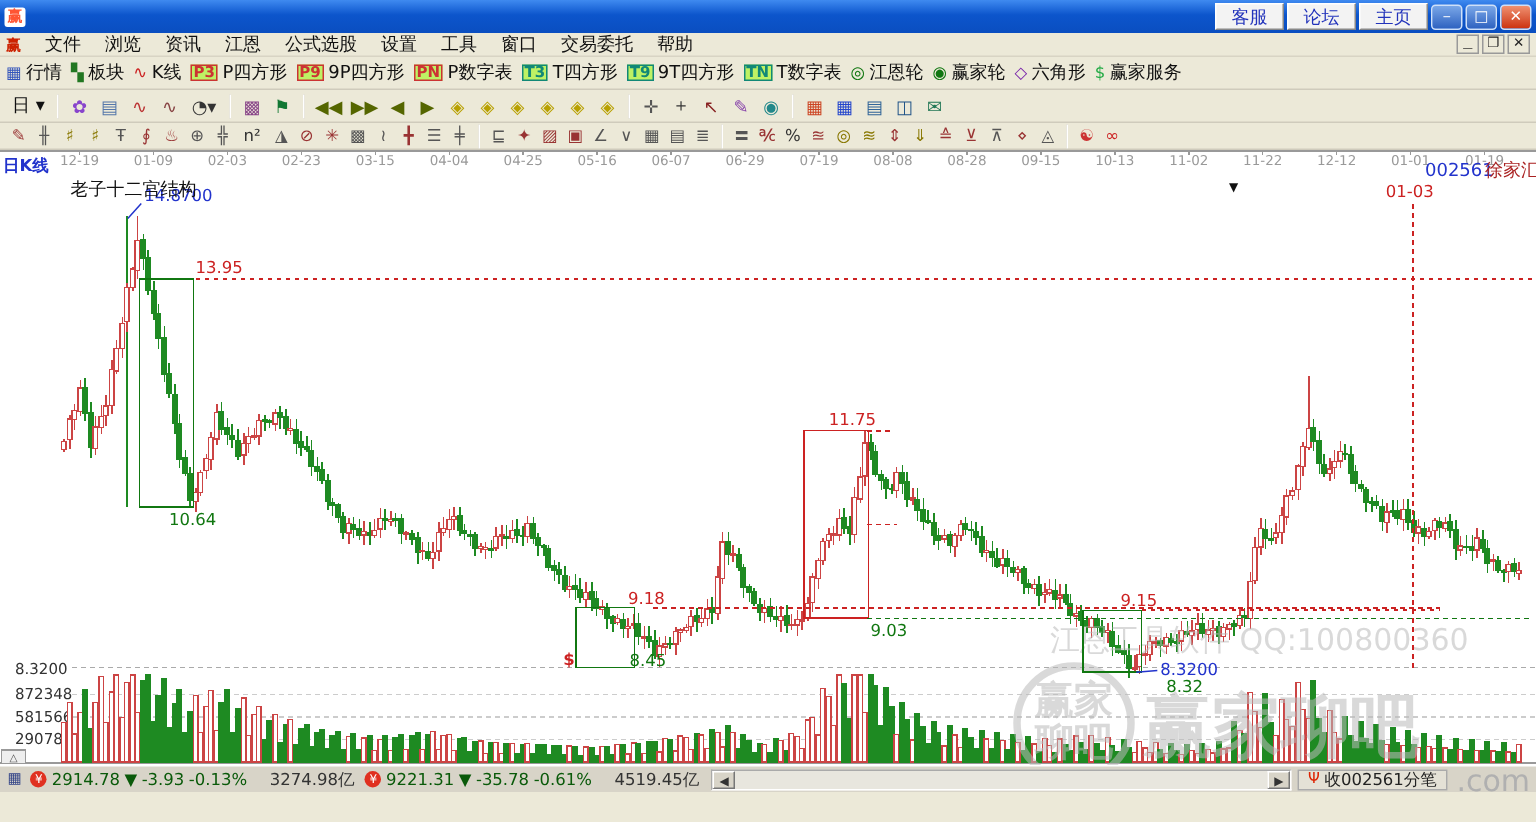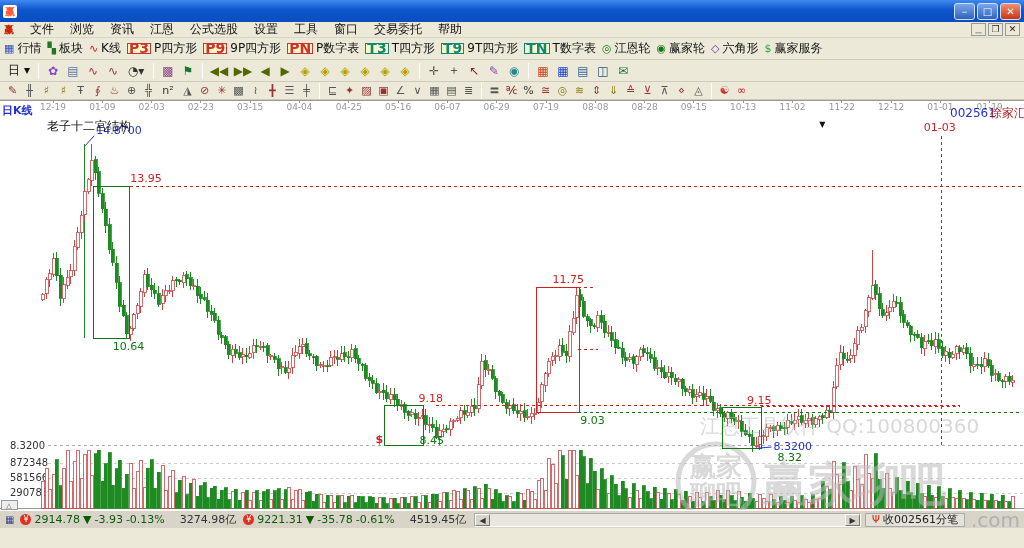--- a/index.html
+++ b/index.html
@@ -29,21 +29,21 @@
   .mwin { width:15px; height:13px; border:1px solid #999; background:#ece9d8; font-size:9px; line-height:11px;
     text-align:center; margin-left:2px; color:#222; cursor:pointer; }
 
   
   .toolbar { display:flex; align-items:center; background:#ece9d8; border-bottom:1px solid #cfcbbc; padding:0 4px; }
   .tb1 { height:22px; }
   .tb2 { height:22px; }
   .tb3 { height:18px; }
   .tb1-item { display:flex; align-items:center; margin-right:6px; cursor:pointer; white-space:nowrap; }
   .tb1-item .ic { font-size:11px; margin-right:3px; }
-  .tb1-item .badge { font-size:14px; font-weight:bold; border:1px solid; padding:0 1px; line-height:9px; margin-right:3px; background:#fef9c3; }
+  .tb1-item .badge { font-size:10px; font-weight:bold; border:1px solid; padding:0 1px; line-height:9px; margin-right:3px; background:#bef264; }
   .tb1-item .lbl { font-size:12px; color:#111; }
   .tbtn { width:20px; height:18px; display:inline-flex; align-items:center; justify-content:center;
     font-size:12px; cursor:pointer; border:1px solid transparent; }
   .tb3 .tbtn { width:17px; height:15px; font-size:11px; }
   .sep { width:1px; height:16px; background:#b8b4a4; margin:0 4px; border-right:1px solid #fff; }
 
   
   .chartwrap { position:relative; width:1024px; height:410px; background:#fff; }
   svg text { font-family:"DejaVu Sans","Liberation Sans",sans-serif; }
 
@@ -71,20 +71,21 @@
   .quotebar span { color:#1b3c8c; font-size:13px; white-space:nowrap; }
 </style>
 </head>
 <body>
 
 <div class="app">
 
   <div class="titlebar">
     <span class="app-icon">赢</span>
     <span class="spacer"></span>
+    <span id="title-links"><span class="tlink">客服</span><span class="tlink">论坛</span><span class="tlink">主页</span></span>
     <span class="winbtn">－</span>
     <span class="winbtn">□</span>
     <span class="winbtn close">✕</span>
   </div>
 
   <div class="menubar">
     <span class="app-icon2">赢</span>
     <span id="menu-items"><span class="menu-item">文件</span><span class="menu-item">浏览</span><span class="menu-item">资讯</span><span class="menu-item">江恩</span><span class="menu-item">公式选股</span><span class="menu-item">设置</span><span class="menu-item">工具</span><span class="menu-item">窗口</span><span class="menu-item">交易委托</span><span class="menu-item">帮助</span></span>
     <span class="spacer"></span>
     <span class="mwin">＿</span>

